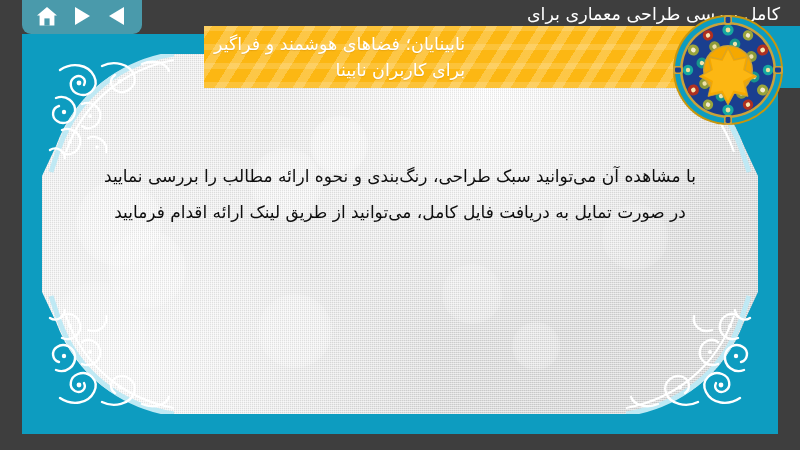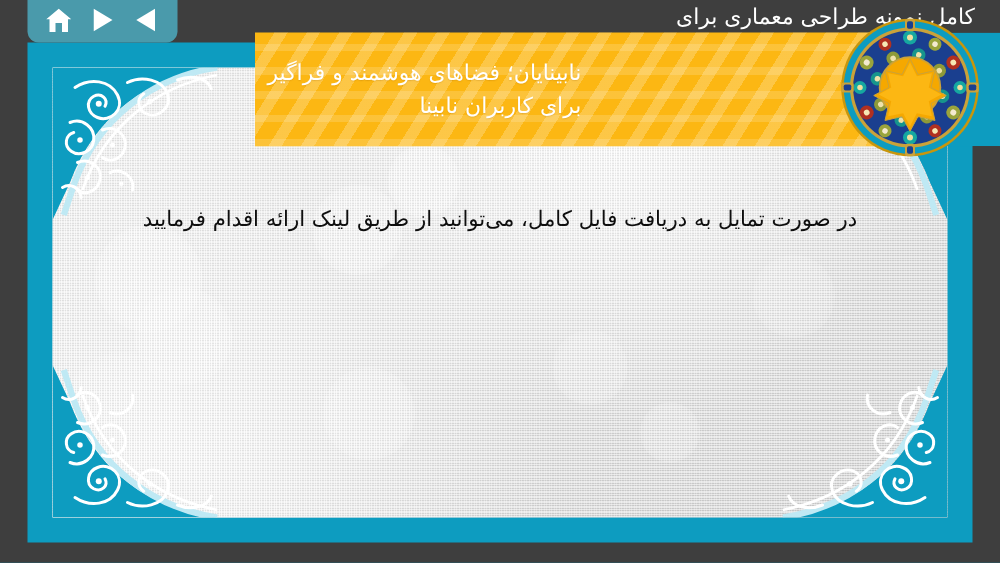--- a/index.html
+++ b/index.html
@@ -100,21 +100,21 @@
   .corner-bl { left: 0; bottom: 0; transform: scaleY(-1); }
   .corner-br { right: 0; bottom: 0; transform: scale(-1,-1); }
   .corner-tr { right: 0; top: 0; transform: scaleX(-1); }
 
   
   #title-banner {
     position: absolute;
     left: 204px;
     top: 26px;
     width: 596px;
-    height: 91px;
+    height: 62px;
     z-index: 30;
     display: flex;
     align-items: stretch;
   }
   #banner-arrow {
     width: 56px;
     flex: 0 0 56px;
     background: #0d9cc0;
     clip-path: polygon(100% 0, 100% 100%, 14% 100%, 0 50%, 14% 0);
   }
@@ -305,27 +305,28 @@
         <path d="M132,0 C80,8 36,40 17,94 L9,118" fill="none" stroke="#bfe9f4" stroke-width="5"></path>
         <path d="M132,6 C84,15 42,46 24,98" fill="none" stroke="#ffffff" stroke-width="2.2"></path>
         <g fill="none" stroke="#ffffff" stroke-width="2.4" stroke-linecap="round">
           <path d="M18,16 C30,8 46,10 52,22 C58,34 46,44 36,40"></path>
           <path d="M60,12 C72,6 88,10 92,21"></path>
           <path d="M14,44 C24,40 34,48 33,58"></path>
         </g>
       </svg>
 
       <div id="body-text">
+        <div class="body-line">با مشاهده آن می‌توانید سبک طراحی، رنگ‌بندی و نحوه ارائه مطالب را بررسی نمایید</div>
         <div class="body-line">در صورت تمایل به دریافت فایل کامل، می‌توانید از طریق لینک ارائه اقدام فرمایید</div>
       </div>
 
     </div>
   </div>
 
-  <div id="title-overline">کامل نمونه طراحی معماری برای</div>
+  <div id="title-overline">کامل بررسی طراحی معماری برای</div>
 
   <div id="title-banner">
     <div id="banner-arrow"></div>
     <div id="banner-body">
       <div id="banner-title">نابینایان؛ فضاهای هوشمند و فراگیر
 برای کاربران نابینا</div>
     </div>
   </div>
 
   <svg id="medallion" viewBox="0 0 112 112">

